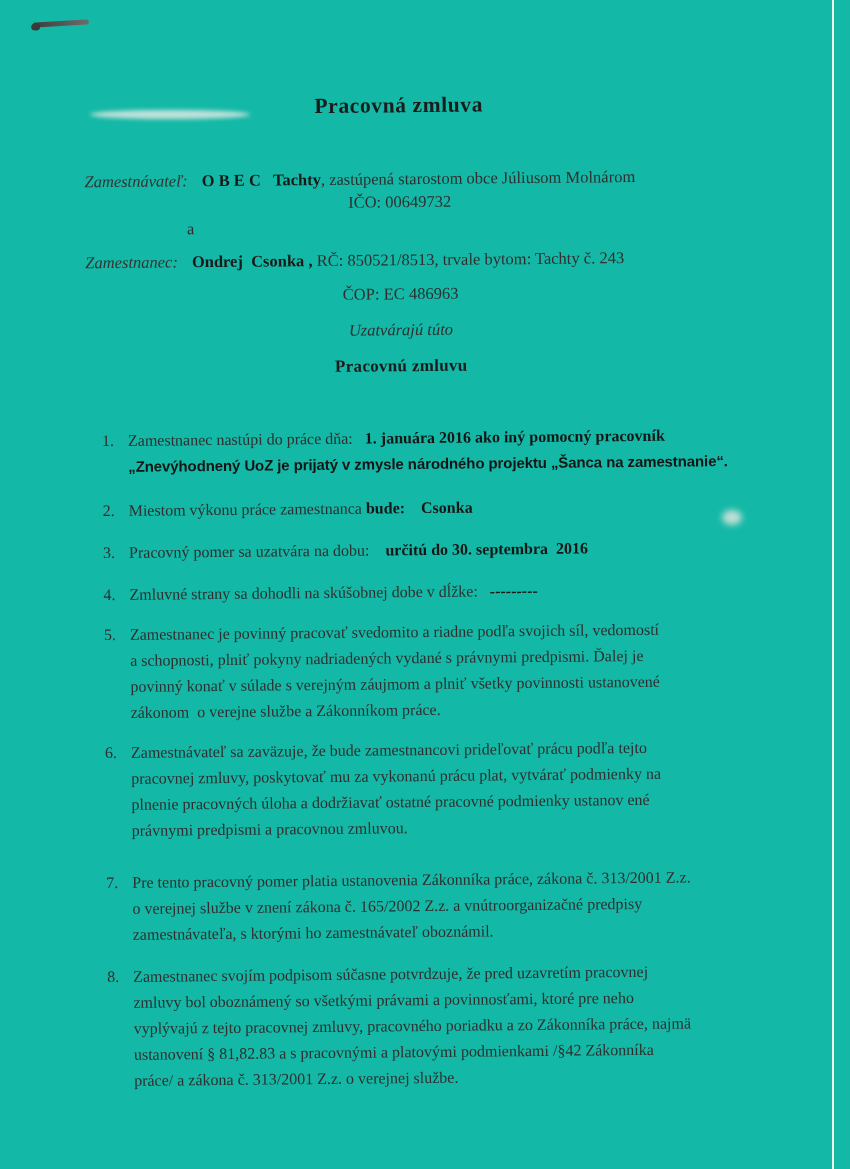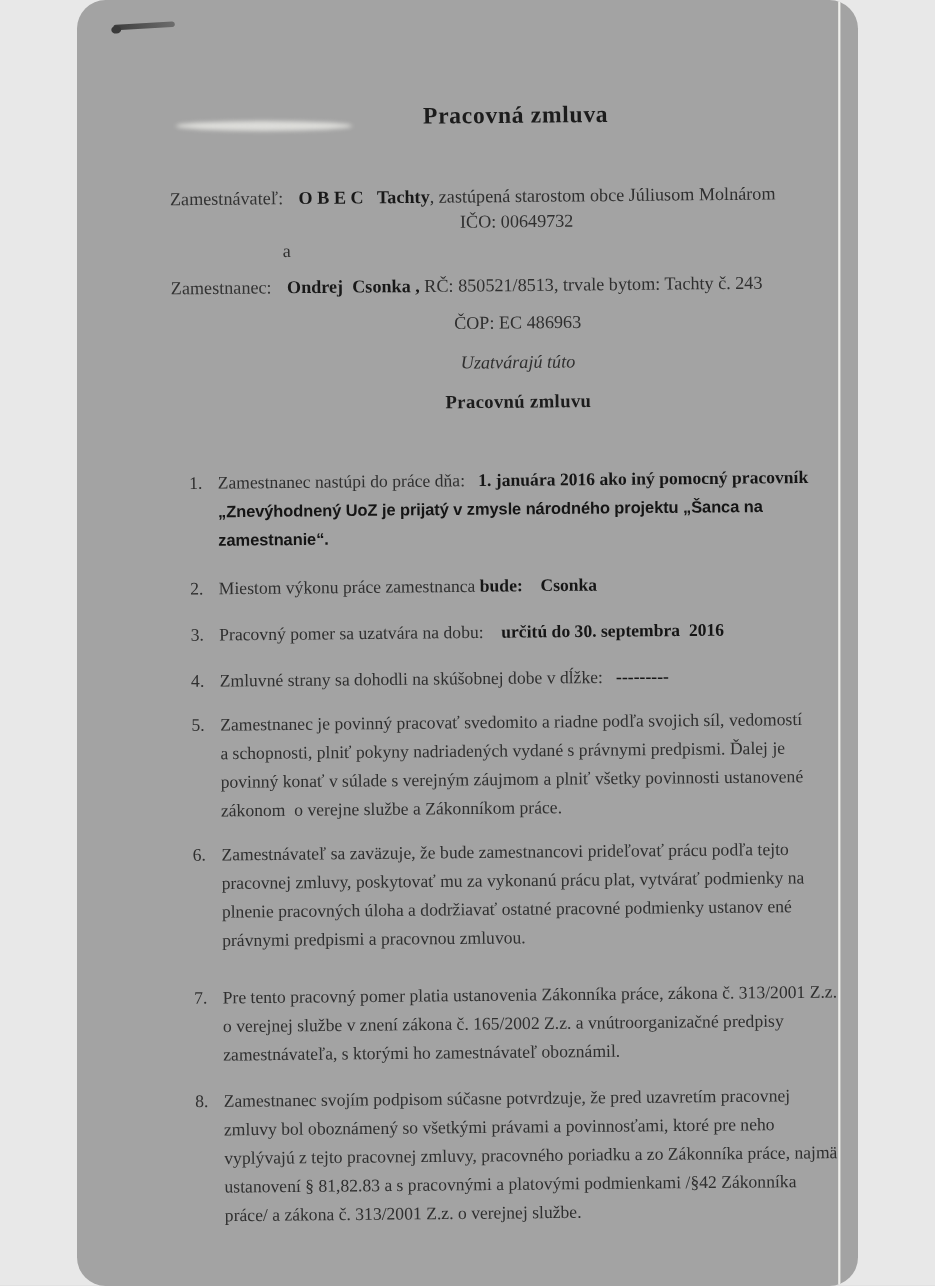--- a/index.html
+++ b/index.html
@@ -1,25 +1,24 @@
 <!DOCTYPE html>
 <html><head>
 <meta charset="utf-8">
 <style>
   html, body { margin: 0; padding: 0; }
   body { background: #e8e8e8; font-family: "Liberation Serif", serif; }
 
   .page {
     position: relative;
-    width: 710px;
+    width: 850px;
     height: 1169px;
     margin: 0 auto;
-    background: #a3a3a3;
+    background: #14b8a6;
     overflow: hidden;
-    border-radius: 26px;
   }
 
   
   .scan-edge-line {
     position: absolute; top: 0; right: 16px;
     width: 2px; height: 100%;
     background: #efefec;
   }
   .scan-mark {
     position: absolute; left: 33px; top: 21px;
@@ -66,21 +65,21 @@
   .doc-title {
     font-size: 21.5px;
     font-weight: bold;
     letter-spacing: 0.6px;
     color: #1c1c1c;
     line-height: 24px;
   }
 
   .parties { margin-top: 50px; font-size: 16.5px; line-height: 23px; }
   .party-line { white-space: pre-wrap; }
-  .party-label { color: #333; }
+  .party-label { font-style: italic; color: #333; }
   .party-name { font-weight: bold; color: #191919; margin-left: 14px; }
   .party-rest { color: #2f2f2f; }
   .ico-line, .cop-line { font-size: 16.5px; }
   .conj-line { margin-left: 102px; margin-top: 2px; }
   .employee-row { margin-top: 10px; }
   .cop-line { margin-top: 11px; }
   .preamble-line { margin-top: 13px; font-style: italic; font-size: 16.5px; }
   .subtitle-line { margin-top: 13px; font-weight: bold; font-size: 17px; color: #1c1c1c; letter-spacing: 0.3px; }
 
   .clause-list { margin-left: 15px; font-size: 16px; }

